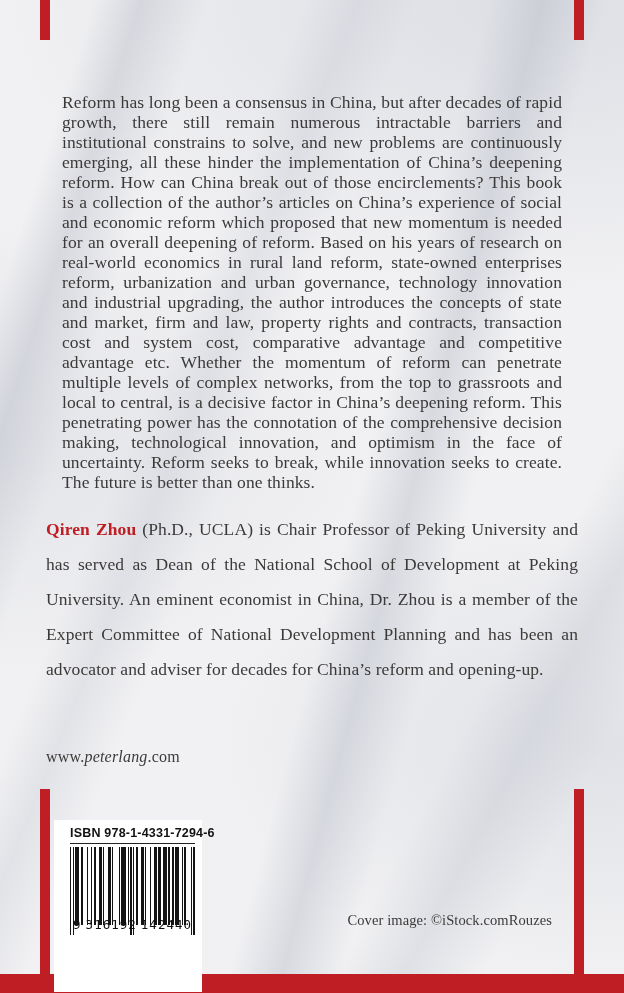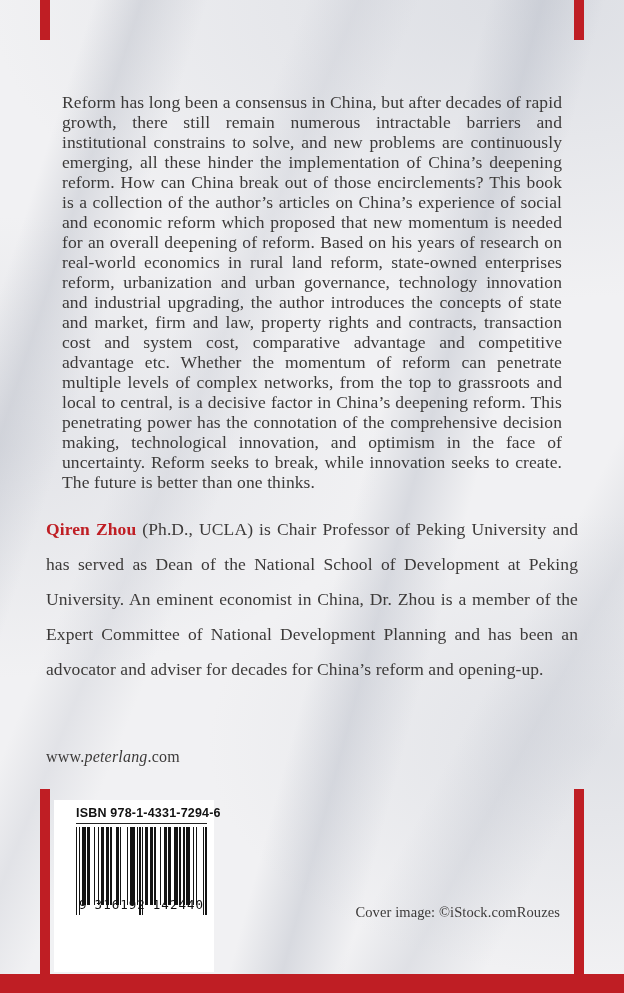--- a/index.html
+++ b/index.html
@@ -36,22 +36,22 @@
   }
   .author-name{color:#bf1e24;font-weight:bold;}
 
   .publisher-url{
     position:absolute;left:46px;top:748px;margin:0;
     font-size:16px;letter-spacing:.2px;
   }
   .publisher-url .ital{font-style:italic;}
 
   .barcode-box{
-    position:absolute;left:54px;top:800px;width:160px;height:172px;
-    background:#ffffff;box-sizing:border-box;padding:6px 7px 0 22px;
+    position:absolute;left:54px;top:820px;width:148px;height:172px;
+    background:#ffffff;box-sizing:border-box;padding:6px 7px 0 16px;
   }
   .isbn-label{
     font-family:"Liberation Sans", sans-serif;
     font-size:12.5px;font-weight:bold;color:#111;
     text-align:center;letter-spacing:.2px;
     border-bottom:1px solid #222;
     padding-bottom:3px;margin-bottom:3px;white-space:nowrap;
   }
   .barcode-bars{
     display:flex;align-items:flex-start;height:78px;overflow:visible;
@@ -61,21 +61,21 @@
   .barcode-bars .module.tall{height:88px;}
   .barcode-digits{
     display:flex;justify-content:space-between;
     padding:0 3px;margin-top:-8px;
     font-family:"DejaVu Sans Mono", monospace;
     font-size:12.5px;color:#111;letter-spacing:1px;
   }
   .barcode-digits span{background:transparent;}
 
   .cover-credit{
-    position:absolute;right:56px;top:896px;margin:8px;
+    position:absolute;right:56px;top:896px;margin:16px;
     font-size:14.5px;color:#3c3a39;letter-spacing:.1px;
   }
 </style>
 </head>
 <body>
 
 <div class="page">
 
   <div class="strip tl"></div>
   <div class="strip tr"></div>

